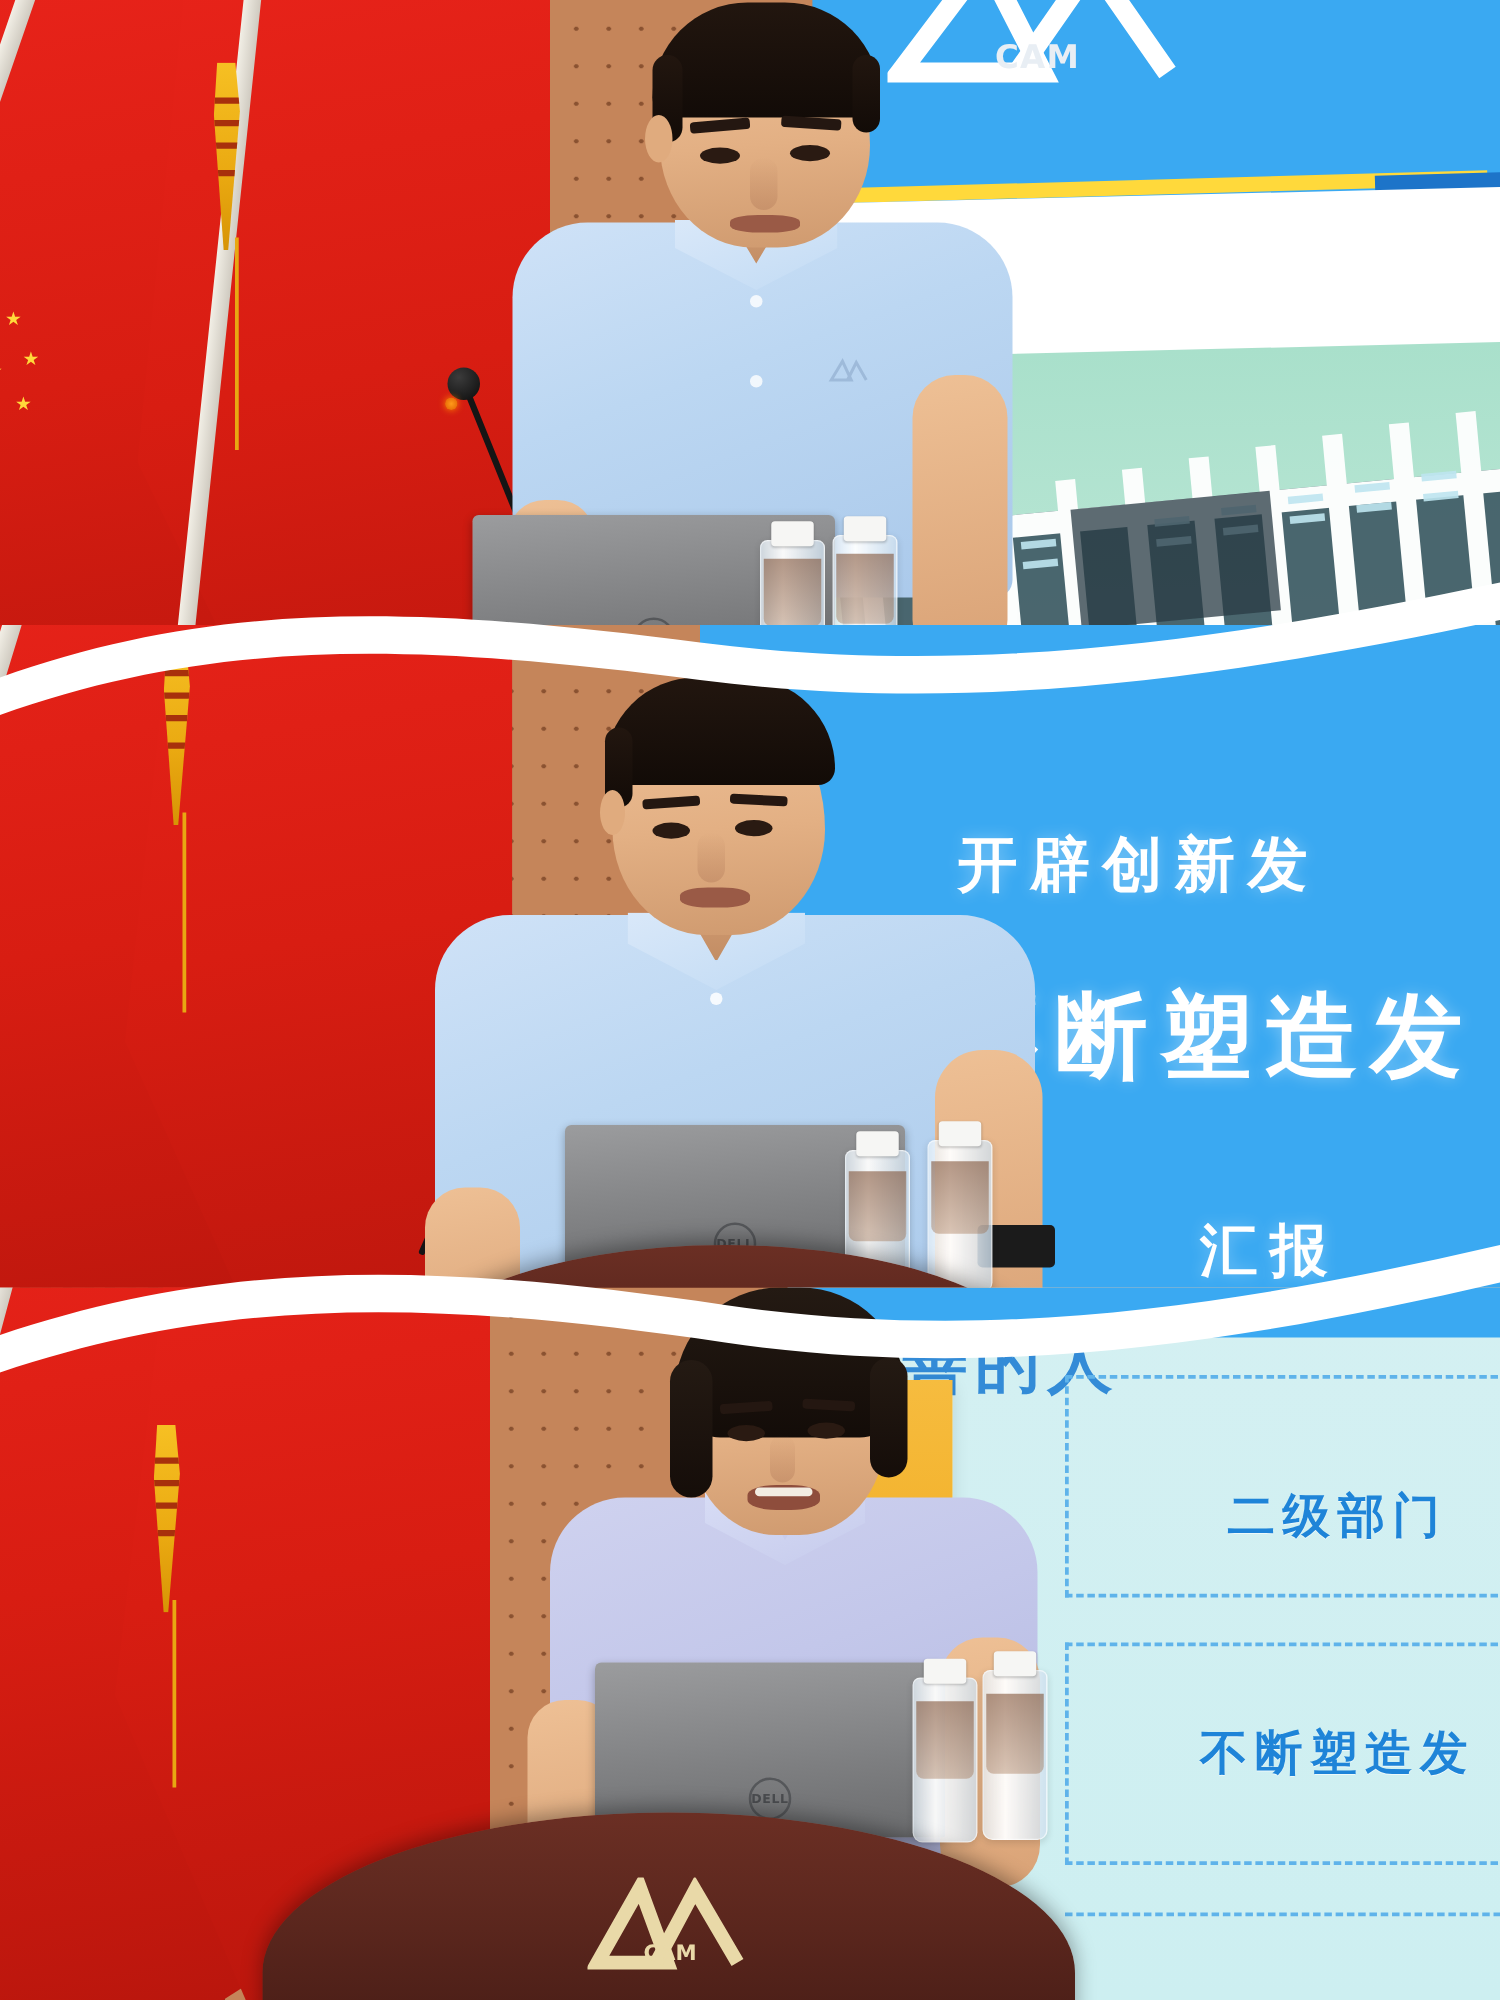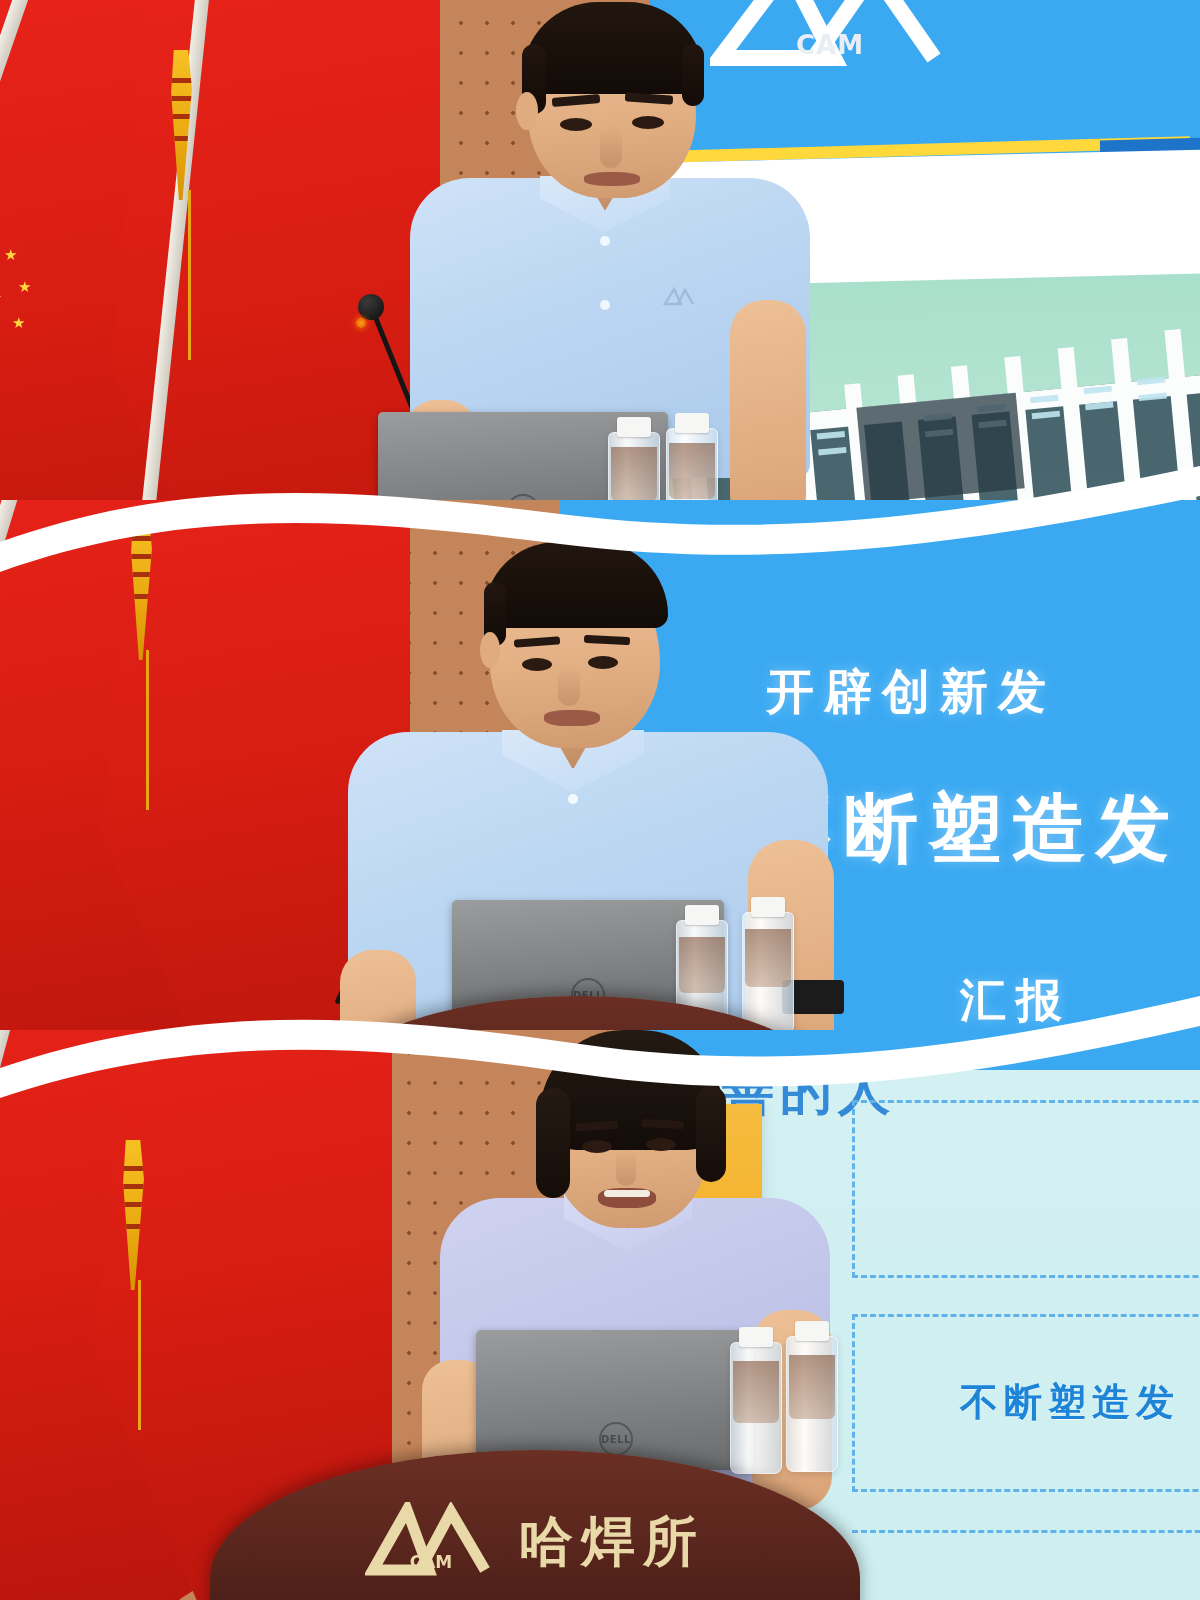--- a/index.html
+++ b/index.html
@@ -375,20 +375,21 @@
       <div class="s3-top-blue"></div>
       <div class="s3-cut" style="left:34px;top:26px;font-size:52px;letter-spacing:6px;">完善的人</div>
 
       <div class="ybox" style="left:56px;top:74px;width:76px;height:190px;">
         <span style="font-size:34px;">管理序列</span>
       </div>
 
       <div class="dbox" style="left:222px;top:70px;width:430px;height:172px;">
         <div class="t" style="font-size:38px;letter-spacing:6px;">
           <br>
+          <span>二级部门</span>
         </div>
       </div>
 
       <div class="bluebar" style="left:56px;top:286px;width:86px;height:190px;opacity:.95;"></div>
 
       <div class="dbox" style="left:222px;top:284px;width:430px;height:172px;">
         <div class="t" style="font-size:38px;letter-spacing:6px;">
           <span>不断塑造发</span>
         </div>
       </div>
@@ -447,18 +448,17 @@
 
     <div class="podium arch" style="left:210px;top:420px;width:650px;height:170px;">
       <div class="podium-mark" style="top:52px;height:80px;">
         <span style="display:inline-block;width:130px;">
           <svg width="130" height="76" viewBox="0 0 130 76">
             <path d="M8 68 L42 8 L64 68 Z" fill="none" stroke="#e9d9a8" stroke-width="11"></path>
             <path d="M55 68 L86 10 L120 68" fill="none" stroke="#e9d9a8" stroke-width="11"></path>
             <text x="66" y="66" font-family="DejaVu Sans" font-size="17" font-weight="700" fill="#e9d9a8" text-anchor="middle">CAM</text>
           </svg>
         </span>
-        <span class="txt" style="font-size:54px;">哈焊所</span>
       </div>
     </div>
   </div>
 
 </div>
 
 </body></html>

